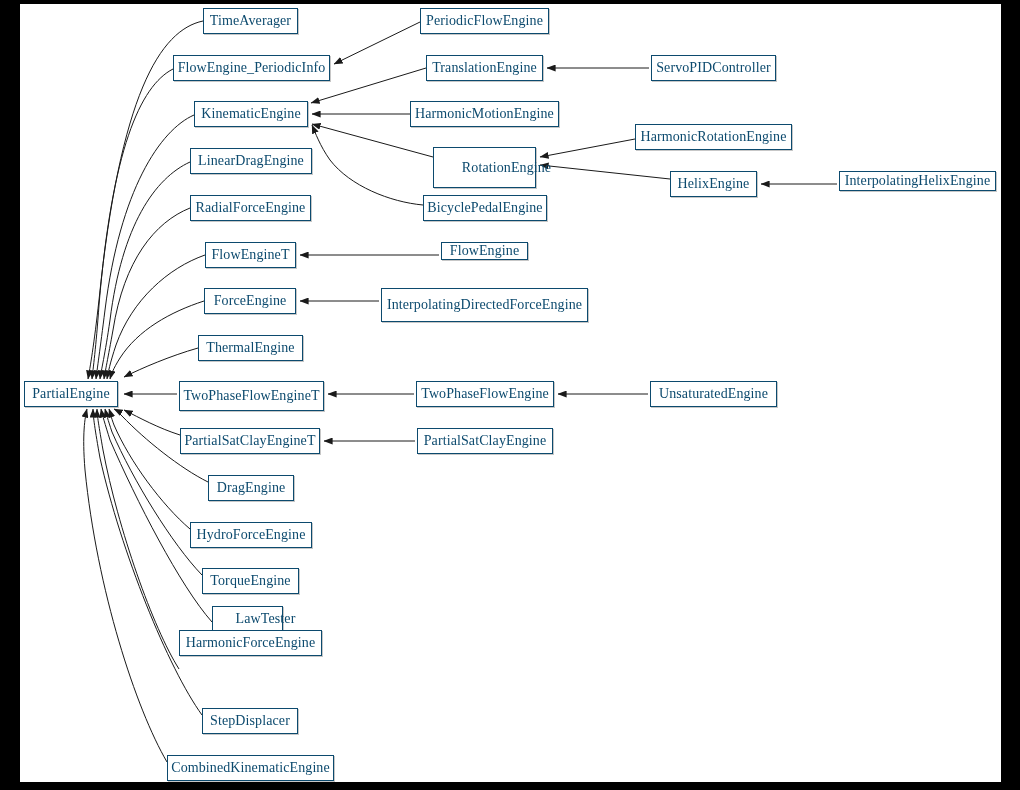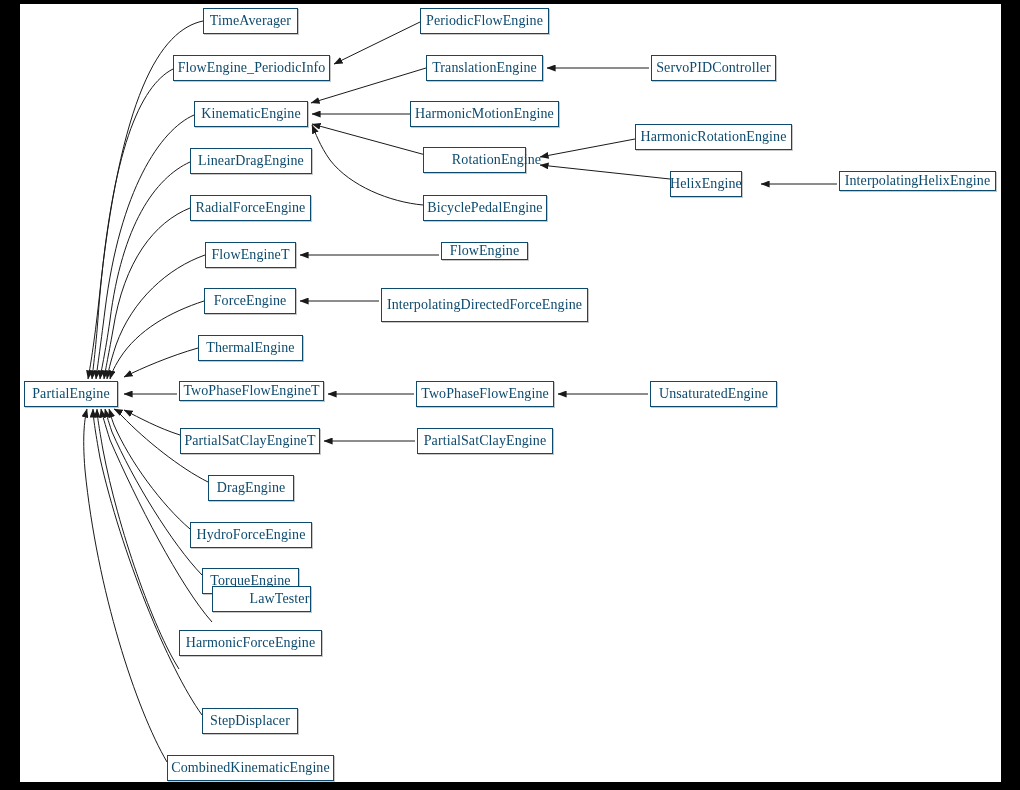--- a/index.html
+++ b/index.html
@@ -132,57 +132,57 @@
       </div>
       <div class="node" style="left: 205px; top: 242px; width: 91px; height: 26px;">
         <span class="node-label">FlowEngineT</span>
       </div>
       <div class="node" style="left: 204px; top: 288px; width: 92px; height: 26px;">
         <span class="node-label">ForceEngine</span>
       </div>
       <div class="node" style="left: 198px; top: 335px; width: 105px; height: 26px;">
         <span class="node-label">ThermalEngine</span>
       </div>
-      <div class="node" style="left: 179px; top: 381px; width: 145px; height: 20px;">
+      <div class="node" style="left: 179px; top: 381px; width: 145px; height: 30px;">
         <span class="node-label">TwoPhaseFlowEngineT</span>
       </div>
       <div class="node" style="left: 180px; top: 428px; width: 140px; height: 26px;">
         <span class="node-label">PartialSatClayEngineT</span>
       </div>
       <div class="node" style="left: 208px; top: 475px; width: 86px; height: 26px;">
         <span class="node-label">DragEngine</span>
       </div>
       <div class="node" style="left: 190px; top: 522px; width: 122px; height: 26px;">
         <span class="node-label">HydroForceEngine</span>
       </div>
       <div class="node" style="left: 202px; top: 568px; width: 97px; height: 26px;">
         <span class="node-label">TorqueEngine</span>
       </div>
-      <div class="node" style="left: 212px; top: 586px; width: 99px; height: 26px; padding-left: 36px;">
+      <div class="node" style="left: 212px; top: 606px; width: 71px; height: 26px; padding-left: 36px;">
         <span class="node-label">LawTester</span>
       </div>
       <div class="node" style="left: 179px; top: 630px; width: 143px; height: 26px; text-align: center;">
         <span class="node-label">HarmonicForceEngine</span>
       </div>
       <div class="node" style="left: 202px; top: 708px; width: 96px; height: 26px;">
         <span class="node-label">StepDisplacer</span>
       </div>
       <div class="node" style="left: 167px; top: 755px; width: 167px; height: 26px;">
         <span class="node-label">CombinedKinematicEngine</span>
       </div>
       <div class="node" style="left: 420px; top: 8px; width: 129px; height: 26px;">
         <span class="node-label">PeriodicFlowEngine</span>
       </div>
       <div class="node" style="left: 426px; top: 55px; width: 117px; height: 26px;">
         <span class="node-label">TranslationEngine</span>
       </div>
       <div class="node" style="left: 410px; top: 101px; width: 149px; height: 26px;">
         <span class="node-label">HarmonicMotionEngine</span>
       </div>
-      <div class="node" style="left: 423px; top: 147px; width: 103px; height: 26px; padding-left: 44px;">
+      <div class="node" style="left: 433px; top: 147px; width: 103px; height: 41px; padding-left: 44px;">
         <span class="node-label">RotationEngine</span>
       </div>
       <div class="node" style="left: 423px; top: 195px; width: 124px; height: 26px;">
         <span class="node-label">BicyclePedalEngine</span>
       </div>
       <div class="node" style="left: 441px; top: 242px; width: 87px; height: 18px;">
         <span class="node-label">FlowEngine</span>
       </div>
       <div class="node" style="left: 381px; top: 288px; width: 207px; height: 34px;">
         <span class="node-label">InterpolatingDirectedForceEngine</span>
@@ -192,21 +192,21 @@
       </div>
       <div class="node" style="left: 417px; top: 428px; width: 136px; height: 26px;">
         <span class="node-label">PartialSatClayEngine</span>
       </div>
       <div class="node" style="left: 651px; top: 55px; width: 125px; height: 26px;">
         <span class="node-label">ServoPIDController</span>
       </div>
       <div class="node" style="left: 635px; top: 124px; width: 157px; height: 26px;">
         <span class="node-label">HarmonicRotationEngine</span>
       </div>
-      <div class="node" style="left: 670px; top: 171px; width: 72px; height: 26px;">
+      <div class="node" style="left: 670px; top: 171px; width: 87px; height: 26px;">
         <span class="node-label">HelixEngine</span>
       </div>
       <div class="node" style="left: 650px; top: 381px; width: 127px; height: 26px;">
         <span class="node-label">UnsaturatedEngine</span>
       </div>
       <div class="node" style="left: 839px; top: 171px; width: 157px; height: 20px;">
         <span class="node-label">InterpolatingHelixEngine</span>
       </div>
     </div>
 

